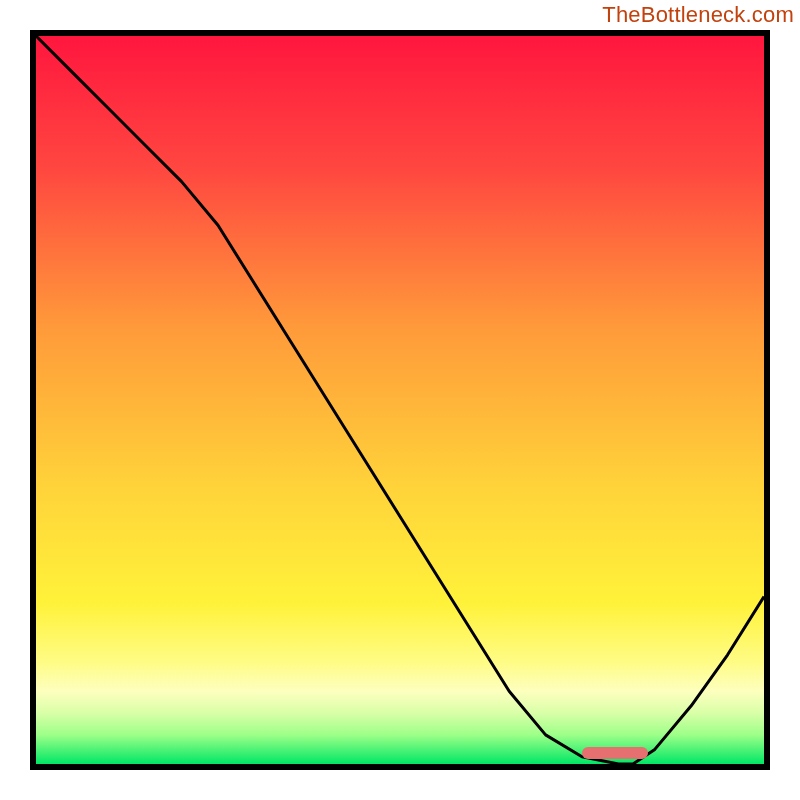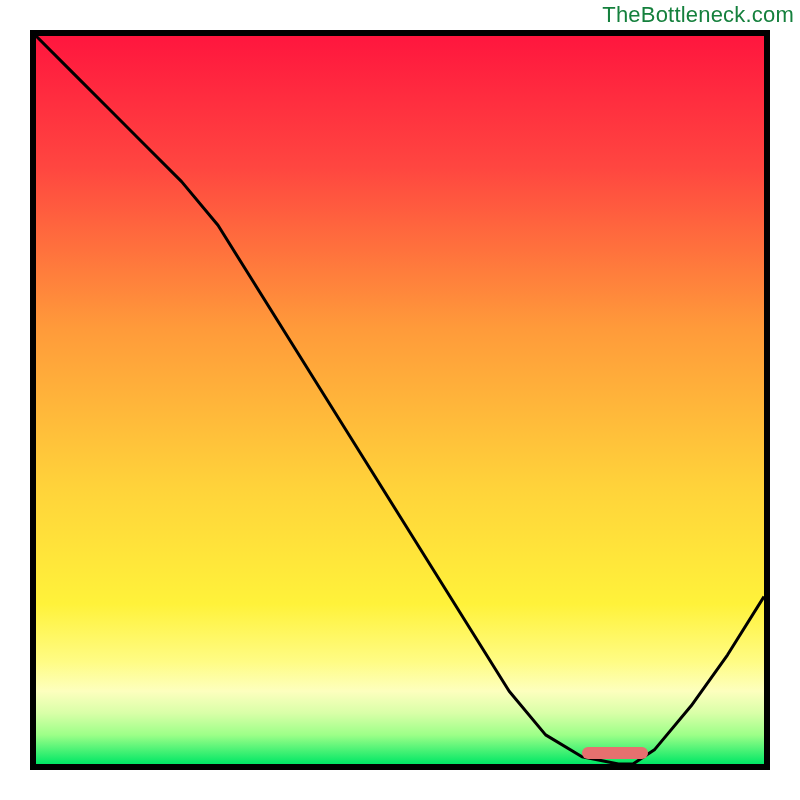--- a/index.html
+++ b/index.html
@@ -13,21 +13,21 @@
   .container {
     position: relative;
     width: 800px;
     height: 800px;
   }
   .watermark {
     position: absolute;
     top: 2px;
     right: 6px;
     font-size: 22px;
-    color: #15803d;
+    color: #c2410c;
     font-family: Arial, sans-serif;
     letter-spacing: 0.2px;
   }
   .plot-outer {
     position: absolute;
     left: 30px;
     top: 30px;
     width: 740px;
     height: 740px;
     border: 6px solid #000;

